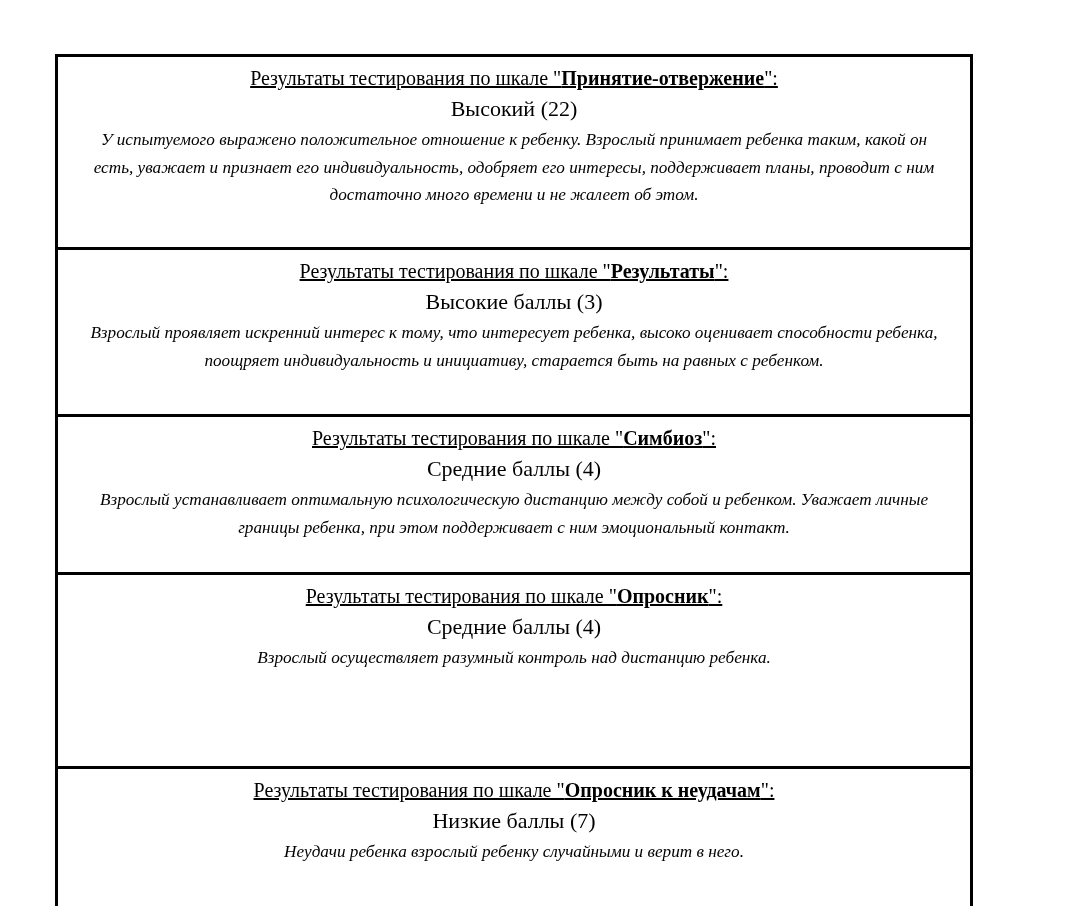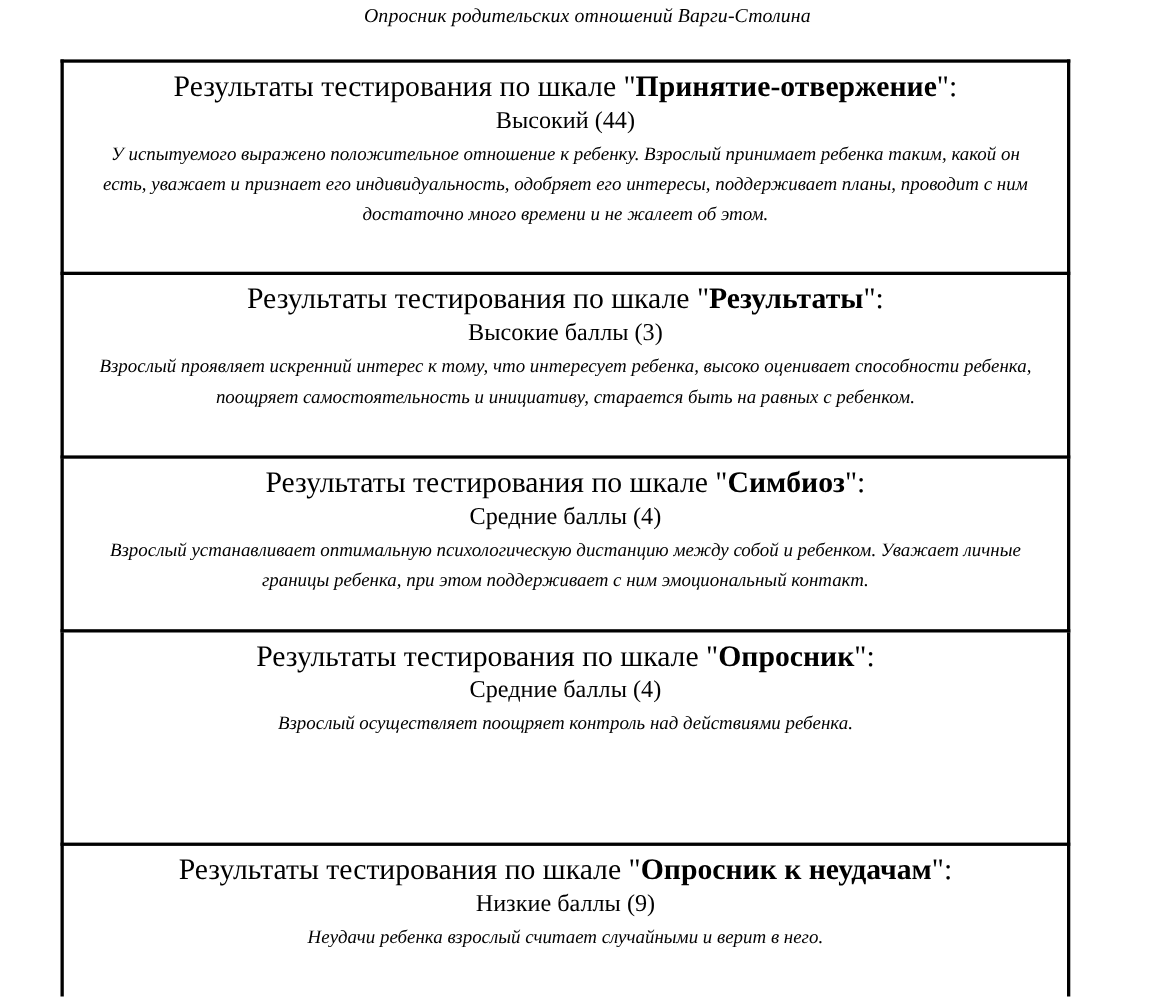--- a/index.html
+++ b/index.html
@@ -44,25 +44,26 @@
     table-layout: fixed;
   }
   .results-table td.result-cell {
     border: 3px solid #000000;
     padding: 6px 14px 8px 14px;
     vertical-align: top;
     text-align: center;
   }
 
   .scale-heading {
-    font-size: 27px;
+    font-size: 20px;
     line-height: 30px;
     margin: 0;
     font-weight: normal;
     white-space: nowrap;
+    text-decoration: underline;
   }
   .scale-heading .scale-name {
     font-weight: bold;
   }
 
   .scale-score {
     font-size: 22px;
     line-height: 31px;
     margin: 0;
     font-weight: normal;
@@ -80,61 +81,60 @@
   .row-2 .result-cell { height: 150px; }
   .row-3 .result-cell { height: 141px; }
   .row-4 .result-cell { height: 177px; }
   .row-5 .result-cell { height: 163px; }
 </style>
 </head>
 <body>
 
 <div class="page">
 
-  <div class="doc-title">Опросник родительских отношений Варги-Столина</div>
 
   <table class="results-table">
     <tbody>
 
       <tr class="row-1">
         <td class="result-cell">
           <p class="scale-heading"><span>Результаты тестирования по шкале "</span><span class="scale-name">Принятие-отвержение</span><span>":</span></p>
-          <p class="scale-score">Высокий (44)</p>
+          <p class="scale-score">Высокий (22)</p>
           <p class="scale-description">У испытуемого выражено положительное отношение к ребенку. Взрослый принимает ребенка таким, какой он есть, уважает и признает его индивидуальность, одобряет его интересы, поддерживает планы, проводит с ним достаточно много времени и не жалеет об этом.</p>
         </td>
       </tr>
 
       <tr class="row-2">
         <td class="result-cell">
           <p class="scale-heading"><span>Результаты тестирования по шкале "</span><span class="scale-name">Результаты</span><span>":</span></p>
           <p class="scale-score">Высокие баллы (3)</p>
-          <p class="scale-description">Взрослый проявляет искренний интерес к тому, что интересует ребенка, высоко оценивает способности ребенка, поощряет самостоятельность и инициативу, старается быть на равных с ребенком.</p>
+          <p class="scale-description">Взрослый проявляет искренний интерес к тому, что интересует ребенка, высоко оценивает способности ребенка, поощряет индивидуальность и инициативу, старается быть на равных с ребенком.</p>
         </td>
       </tr>
 
       <tr class="row-3">
         <td class="result-cell">
           <p class="scale-heading"><span>Результаты тестирования по шкале "</span><span class="scale-name">Симбиоз</span><span>":</span></p>
           <p class="scale-score">Средние баллы (4)</p>
           <p class="scale-description">Взрослый устанавливает оптимальную психологическую дистанцию между собой и ребенком. Уважает личные границы ребенка, при этом поддерживает с ним эмоциональный контакт.</p>
         </td>
       </tr>
 
       <tr class="row-4">
         <td class="result-cell">
           <p class="scale-heading"><span>Результаты тестирования по шкале "</span><span class="scale-name">Опросник</span><span>":</span></p>
           <p class="scale-score">Средние баллы (4)</p>
-          <p class="scale-description">Взрослый осуществляет поощряет контроль над действиями ребенка.</p>
+          <p class="scale-description">Взрослый осуществляет разумный контроль над дистанцию ребенка.</p>
         </td>
       </tr>
 
       <tr class="row-5">
         <td class="result-cell">
           <p class="scale-heading"><span>Результаты тестирования по шкале "</span><span class="scale-name">Опросник к неудачам</span><span>":</span></p>
-          <p class="scale-score">Низкие баллы (9)</p>
-          <p class="scale-description">Неудачи ребенка взрослый считает случайными и верит в него.</p>
+          <p class="scale-score">Низкие баллы (7)</p>
+          <p class="scale-description">Неудачи ребенка взрослый ребенку случайными и верит в него.</p>
         </td>
       </tr>
 
     </tbody>
   </table>
 
 </div>
 
 </body></html>

